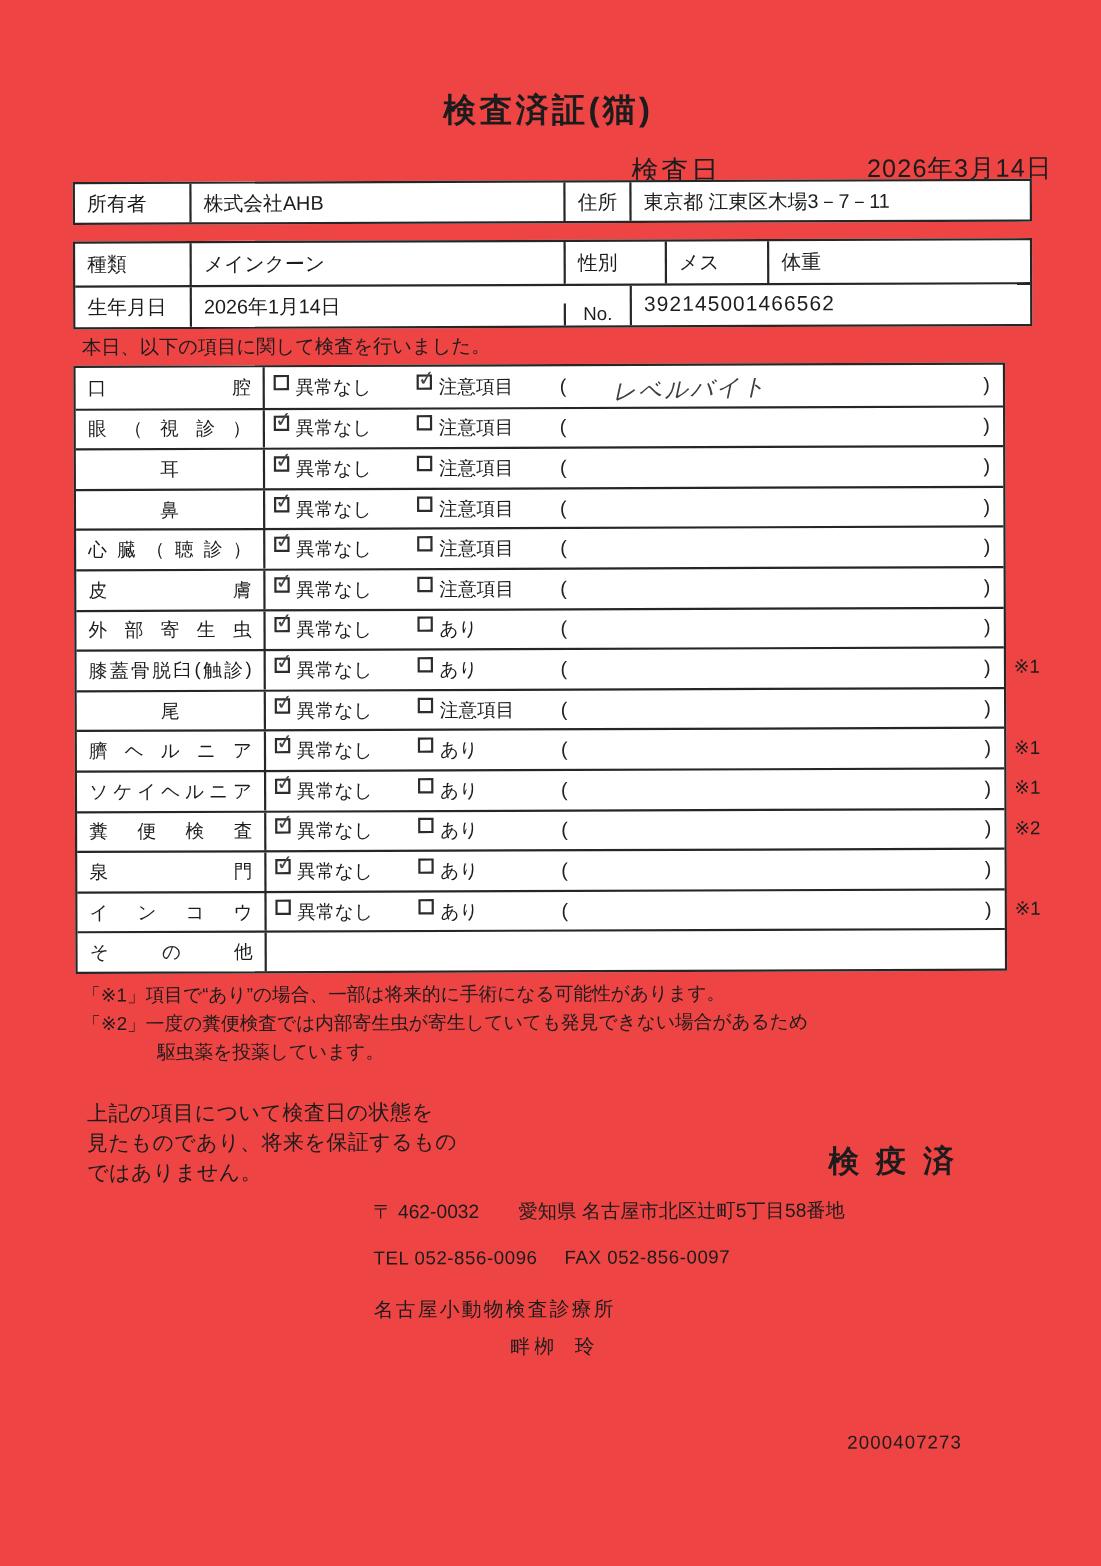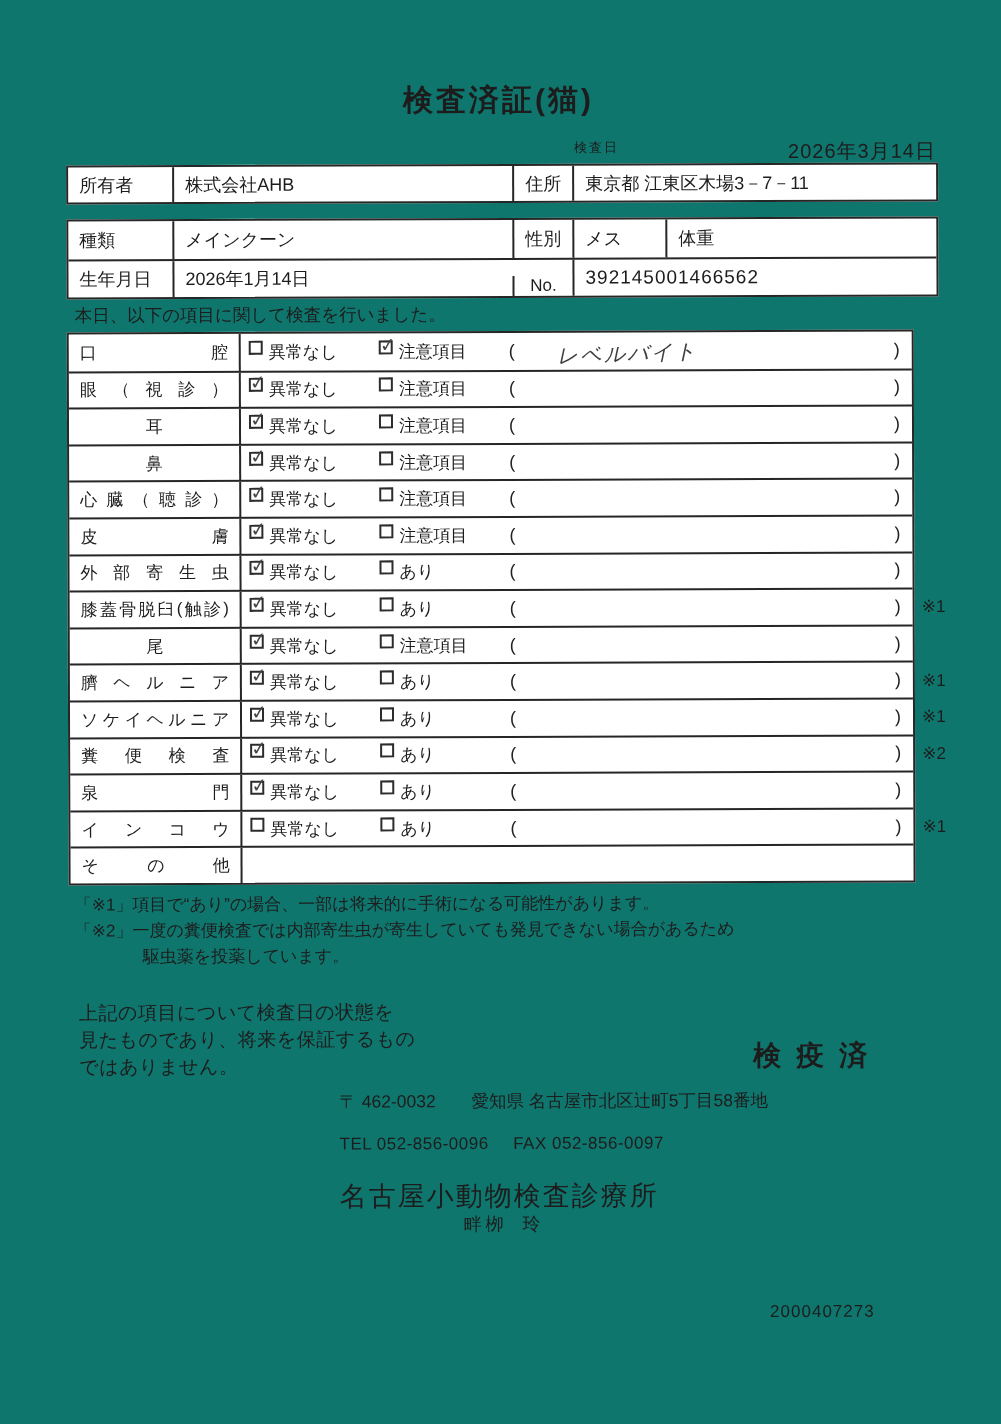--- a/index.html
+++ b/index.html
@@ -1,41 +1,41 @@
 <!DOCTYPE html>
 <html><head>
 <meta charset="utf-8">
 <style>
   * { margin:0; padding:0; box-sizing:border-box; }
   html,body { background:#ececec; }
   .page {
-    width:1001px; height:1424px; background:#0f766e; position:relative;
+    width:1001px; height:1424px; background:#ef4444; position:relative;
     margin:0 auto; overflow:hidden;
     font-family:"Liberation Sans","DejaVu Sans",sans-serif; color:#1c1c1c;
   }
   .sheet { position:absolute; inset:0; transform:rotate(-0.2deg); }
 
   .title { position:absolute; top:80px; left:0; width:100%; text-align:center;
            font-size:30px; font-weight:700; letter-spacing:3px; }
 
-  .date-label { position:absolute; top:139px; left:576px; font-size:13px; letter-spacing:2px; }
-  .date-value { position:absolute; top:139px; left:790px; font-size:20px; letter-spacing:1px; }
+  .date-label { position:absolute; top:139px; left:576px; font-size:25px; letter-spacing:2px; }
+  .date-value { position:absolute; top:139px; left:790px; font-size:23px; letter-spacing:1px; }
 
   
   .tbl { position:absolute; border:2px solid #262626; display:flex; background:#fff; }
   .tblgroup { position:absolute; border:2px solid #262626; background:#fff; }
   .trow { display:flex; height:38px; }
   .trow + .trow { border-top:2px solid #262626; }
   .cell { border-left:2px solid #262626; display:flex; align-items:center;
           padding:0 11px; font-size:18px; white-space:nowrap; overflow:visible; }
   .cell:first-child { border-left:none; }
   .w-label  { width:104px; }
   .w-value  { width:340px; }
   .w-label2 { width:60px; }
-  .w-sex    { width:93px; }
+  .w-sex    { width:93px;margin-left:32px; }
   .w-wlabel { width:57px; }
   .w-rest   { flex:1; }
   .owner-tbl { top:164px; left:68px; width:872px; height:39px; }
   .owner-tbl .cell { height:100%; }
   .pet-tbl   { top:218px; left:68px; width:872px; }
   .weight-cell { justify-content:flex-end; padding-right:16px; font-size:19px; }
   .weight-cell .unit { margin-left:16px; font-size:17px; }
   .no-label { justify-content:center; font-size:17px;margin-top:16px; }
   .chip-no { font-size:19px; letter-spacing:1px; }
 
@@ -68,21 +68,21 @@
   .footnotes { position:absolute; top:891px; left:74px; font-size:17px; line-height:26px; }
   .footnotes .indent { padding-left:68px; }
   .disclaimer { position:absolute; top:998px; left:78px; font-size:19px;
                 line-height:27px; white-space:pre-line; letter-spacing:0.5px; }
   .stamp { position:absolute; top:1038px; left:752px; font-size:28px;
            font-weight:700; letter-spacing:15px; }
   .clinic-postal { position:absolute; top:1089px; left:338px; font-size:17.5px; }
   .clinic-postal .gap { display:inline-block; width:26px; }
   .clinic-tel { position:absolute; top:1134px; left:338px; font-size:17px; letter-spacing:0.5px; }
   .clinic-tel .gap { display:inline-block; width:14px; }
-  .clinic-name { position:absolute; top:1178px; left:338px; font-size:27px; letter-spacing:2px;font-family:Liberation Serif, serif; }
+  .clinic-name { position:absolute; top:1178px; left:338px; font-size:18px; letter-spacing:2px;font-family:Liberation Serif, serif; }
   .vet-name { position:absolute; top:1212px; left:462px; font-size:18px; letter-spacing:4px;font-family:Liberation Mono, monospace; }
   .doc-number { position:absolute; top:1303px; left:768px; font-size:17px; letter-spacing:1px; }
 </style>
 </head>
 <body>
 
 <div class="page">
   <div class="sheet">
 
     <h1 class="title">検査済証(猫)</h1>

